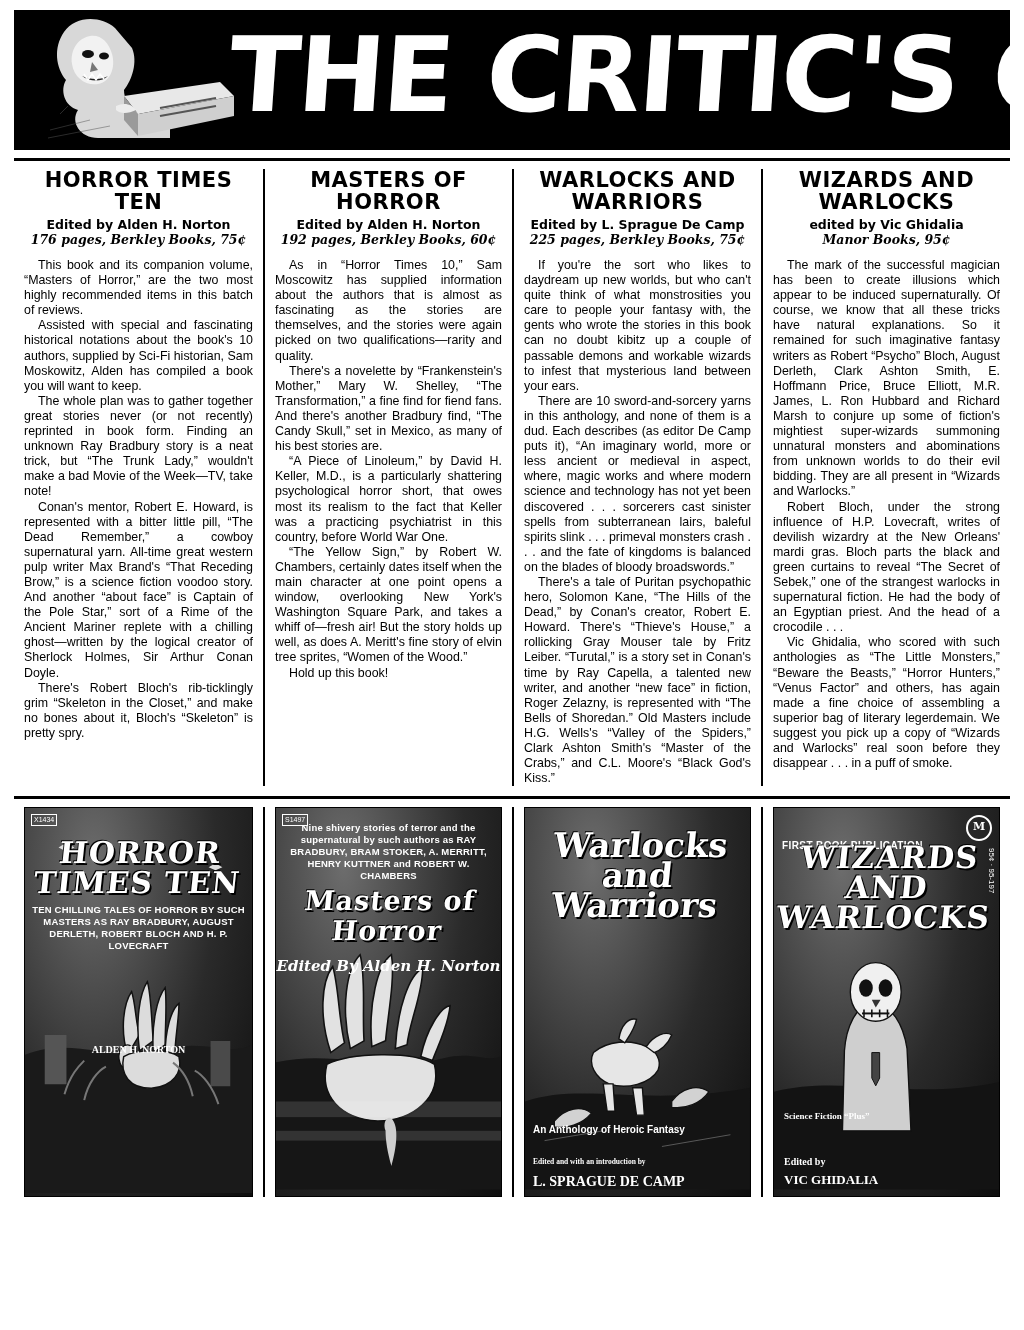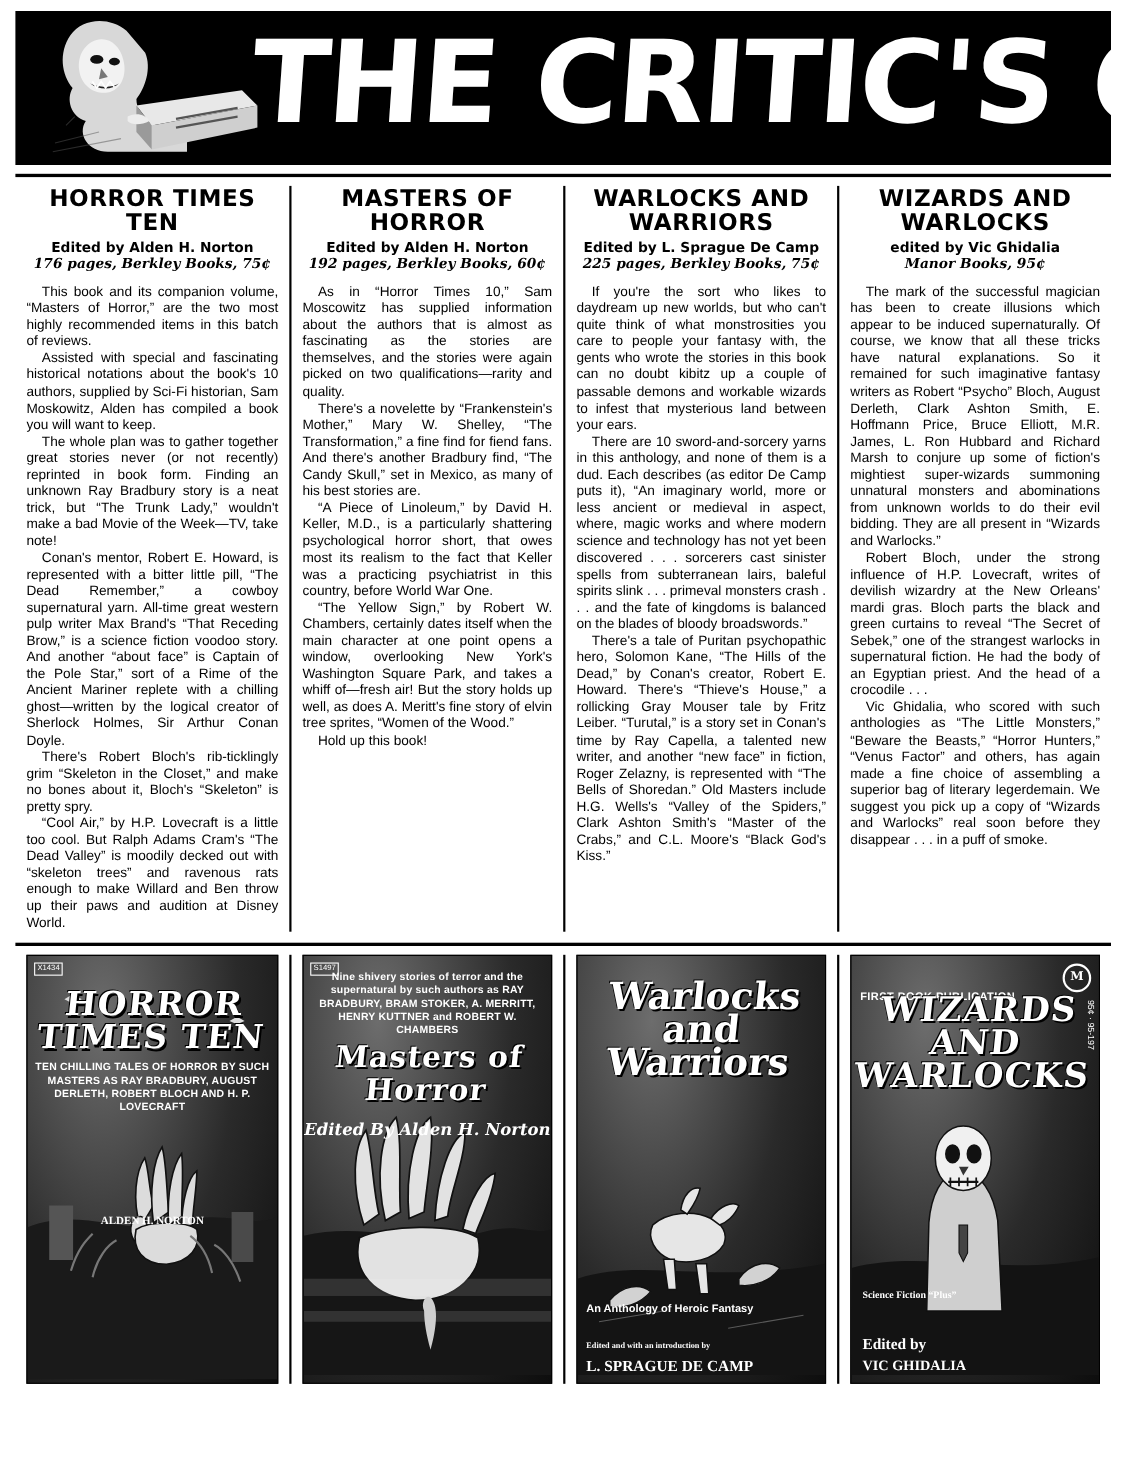--- a/index.html
+++ b/index.html
@@ -283,21 +283,20 @@
     <div class="col">
       <div class="rev-title">HORROR TIMES TEN</div>
       <div class="rev-editor">Edited by Alden H. Norton</div>
       <div class="rev-pub">176 pages, Berkley Books, 75¢</div>
       <div class="body-text">
         <p>This book and its companion volume, “Masters of Horror,” are the two most highly recommended items in this batch of reviews.</p>
         <p>Assisted with special and fascinating historical notations about the book's 10 authors, supplied by Sci-Fi historian, Sam Moskowitz, Alden has compiled a book you will want to keep.</p>
         <p>The whole plan was to gather together great stories never (or not recently) reprinted in book form. Finding an unknown Ray Bradbury story is a neat trick, but “The Trunk Lady,” wouldn't make a bad Movie of the Week—TV, take note!</p>
         <p>Conan's mentor, Robert E. Howard, is represented with a bitter little pill, “The Dead Remember,” a cowboy supernatural yarn. All-time great western pulp writer Max Brand's “That Receding Brow,” is a science fiction voodoo story. And another “about face” is Captain of the Pole Star,” sort of a Rime of the Ancient Mariner replete with a chilling ghost—written by the logical creator of Sherlock Holmes, Sir Arthur Conan Doyle.</p>
         <p>There's Robert Bloch's rib-ticklingly grim “Skeleton in the Closet,” and make no bones about it, Bloch's “Skeleton” is pretty spry.</p>
-        <p>“Cool Air,” by H.P. Lovecraft is a little too cool. But Ralph Adams Cram's “The Dead Valley” is moodily decked out with “skeleton trees” and ravenous rats enough to make Willard and Ben throw up their paws and audition at Disney World.</p>
       </div>
     </div>
 
     <div class="col">
       <div class="rev-title">MASTERS OF HORROR</div>
       <div class="rev-editor">Edited by Alden H. Norton</div>
       <div class="rev-pub">192 pages, Berkley Books, 60¢</div>
       <div class="body-text">
         <p>As in “Horror Times 10,” Sam Moscowitz has supplied information about the authors that is almost as fascinating as the stories are themselves, and the stories were again picked on two qualifications—rarity and quality.</p>
         <p>There's a novelette by “Frankenstein's Mother,” Mary W. Shelley, “The Transformation,” a fine find for fiend fans. And there's another Bradbury find, “The Candy Skull,” set in Mexico, as many of his best stories are.</p>
@@ -447,18 +446,18 @@
             <path d="M92 206 l0 8 M100 206 l0 8 M108 206 l0 8 M116 206 l0 8" stroke="#111" stroke-width="1.6"></path>
 
             <path d="M100 250 l8 0 l0 26 l-4 8 l-4 -8 z" fill="#444" stroke="#111"></path>
           </g>
         </svg>
         <div class="banner">FIRST BOOK PUBLICATION</div>
         <div class="logo-round">M</div>
         <div class="side-code">95¢ · 95-197</div>
         <div class="ctitle" style="top:34px; font-size:31px;">WIZARDS AND WARLOCKS</div>
         <div class="cbottom" style="bottom:74px; left:10px; font-size:9px;">Science Fiction “Plus”</div>
-        <div class="cbottom" style="bottom:28px; left:10px; font-size:14px;">Edited by</div>
+        <div class="cbottom" style="bottom:28px; left:10px; font-size:10px;">Edited by</div>
         <div class="cbottom" style="bottom:10px; left:10px; font-size:13px;">VIC GHIDALIA</div>
       </div>
     </div>
   </div>
 </div>
 
 </body></html>

